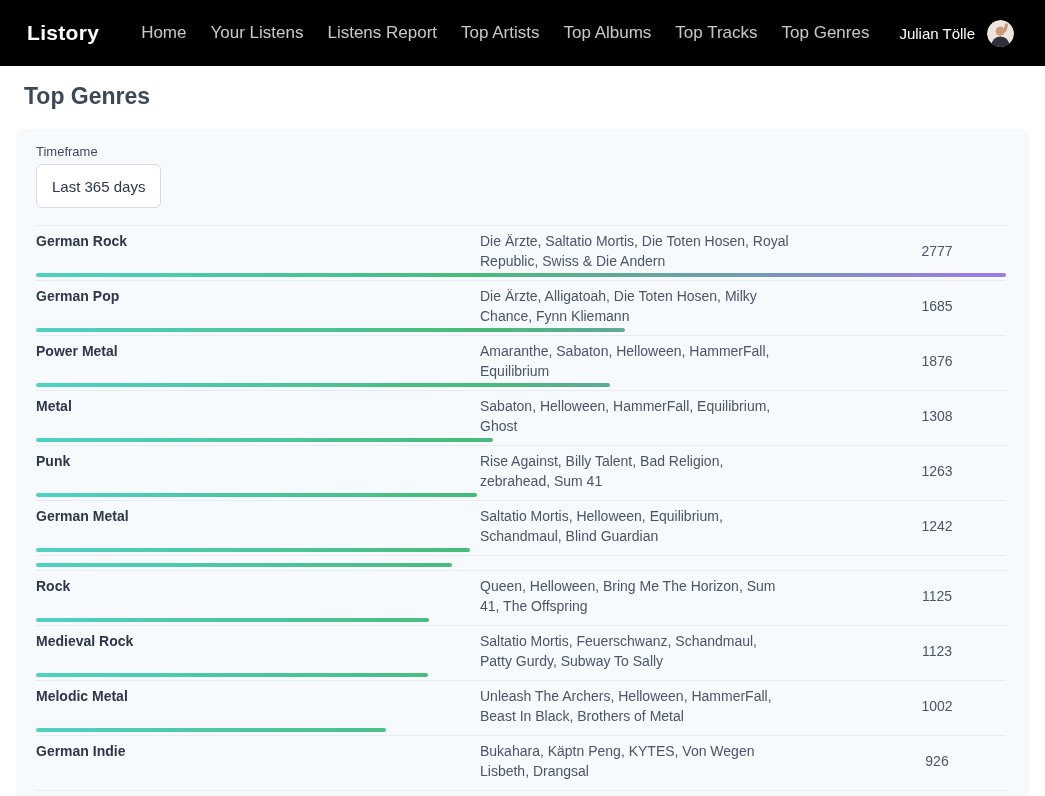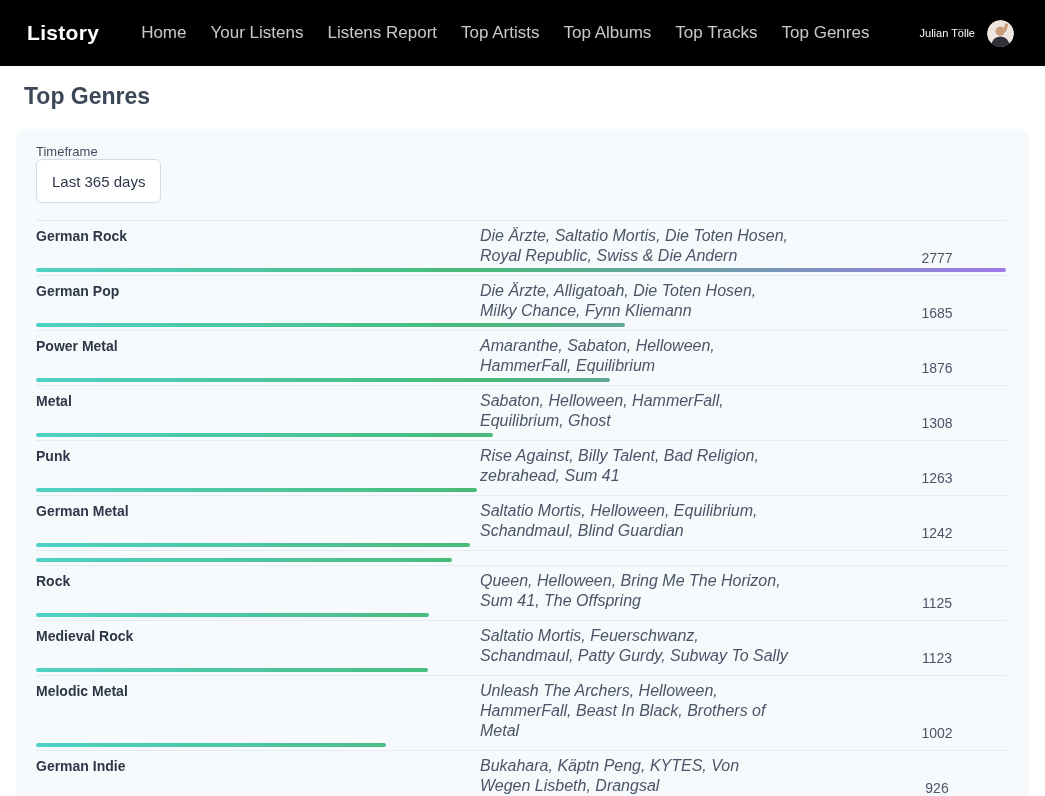--- a/index.html
+++ b/index.html
@@ -29,21 +29,21 @@
   }
   .nav { display: flex; gap: 24px; }
   .nav a {
     color: rgba(255,255,255,0.78);
     font-size: 17px;
     text-decoration: none;
     white-space: nowrap;
     cursor: pointer;
   }
   .topbar .spacer { flex: 1; }
-  .username { color: #ffffff; font-size: 11px; margin-right: 12px; cursor: pointer; }
+  .username { color: #ffffff; font-size: 15px; margin-right: 12px; cursor: pointer; }
   .avatar {
     width: 27px; height: 27px;
     border-radius: 50%;
     overflow: hidden;
     display: inline-block;
     cursor: pointer;
     flex: none;
   }
   .avatar svg { display: block; }
 
@@ -60,20 +60,21 @@
     border-radius: 8px;
     padding: 15px 23px 0 20px;
     height: 680px;
     overflow: hidden;
   }
 
   .filter-label {
     display: block;
     font-size: 13px;
     color: #3F4C5E;
+    margin-bottom: 5px;
   }
   .select {
     height: 44px;
     padding: 0 15px;
     background: #ffffff;
     border: 1px solid #D3DAE2;
     border-radius: 6px;
     font-family: "Liberation Sans", sans-serif;
     font-size: 15px;
     color: #2D3748;
@@ -81,36 +82,35 @@
     margin-bottom: 17px;
   }
 
   
   .table { border-top: 1px solid #E6EBF1; }
   .row {
     position: relative;
     border-bottom: 1px solid #E6EBF1;
     padding: 5px 0 9px;
   }
-  .cols { display: flex; align-items: flex-end; min-height: 40px; }
+  .cols { display: flex; align-items: center; min-height: 40px; }
   .col-genre {
     flex: 1;
     align-self: flex-start;
     padding-top: 2px;
     font-size: 14px;
     font-weight: 700;
     color: #2D3748;
   }
   .col-artists {
     width: 312px;
     align-self: flex-start;
-    font-size: 16px;
+    font-size: 14px;
     line-height: 20px;
     color: #4A5568;
-    font-style: italic;
   }
   .col-count {
     width: 138px;
     margin-left: 76px;
     text-align: center;
     font-size: 14px;
     color: #4A5568;
   }
   .bar-track {
     position: absolute;

